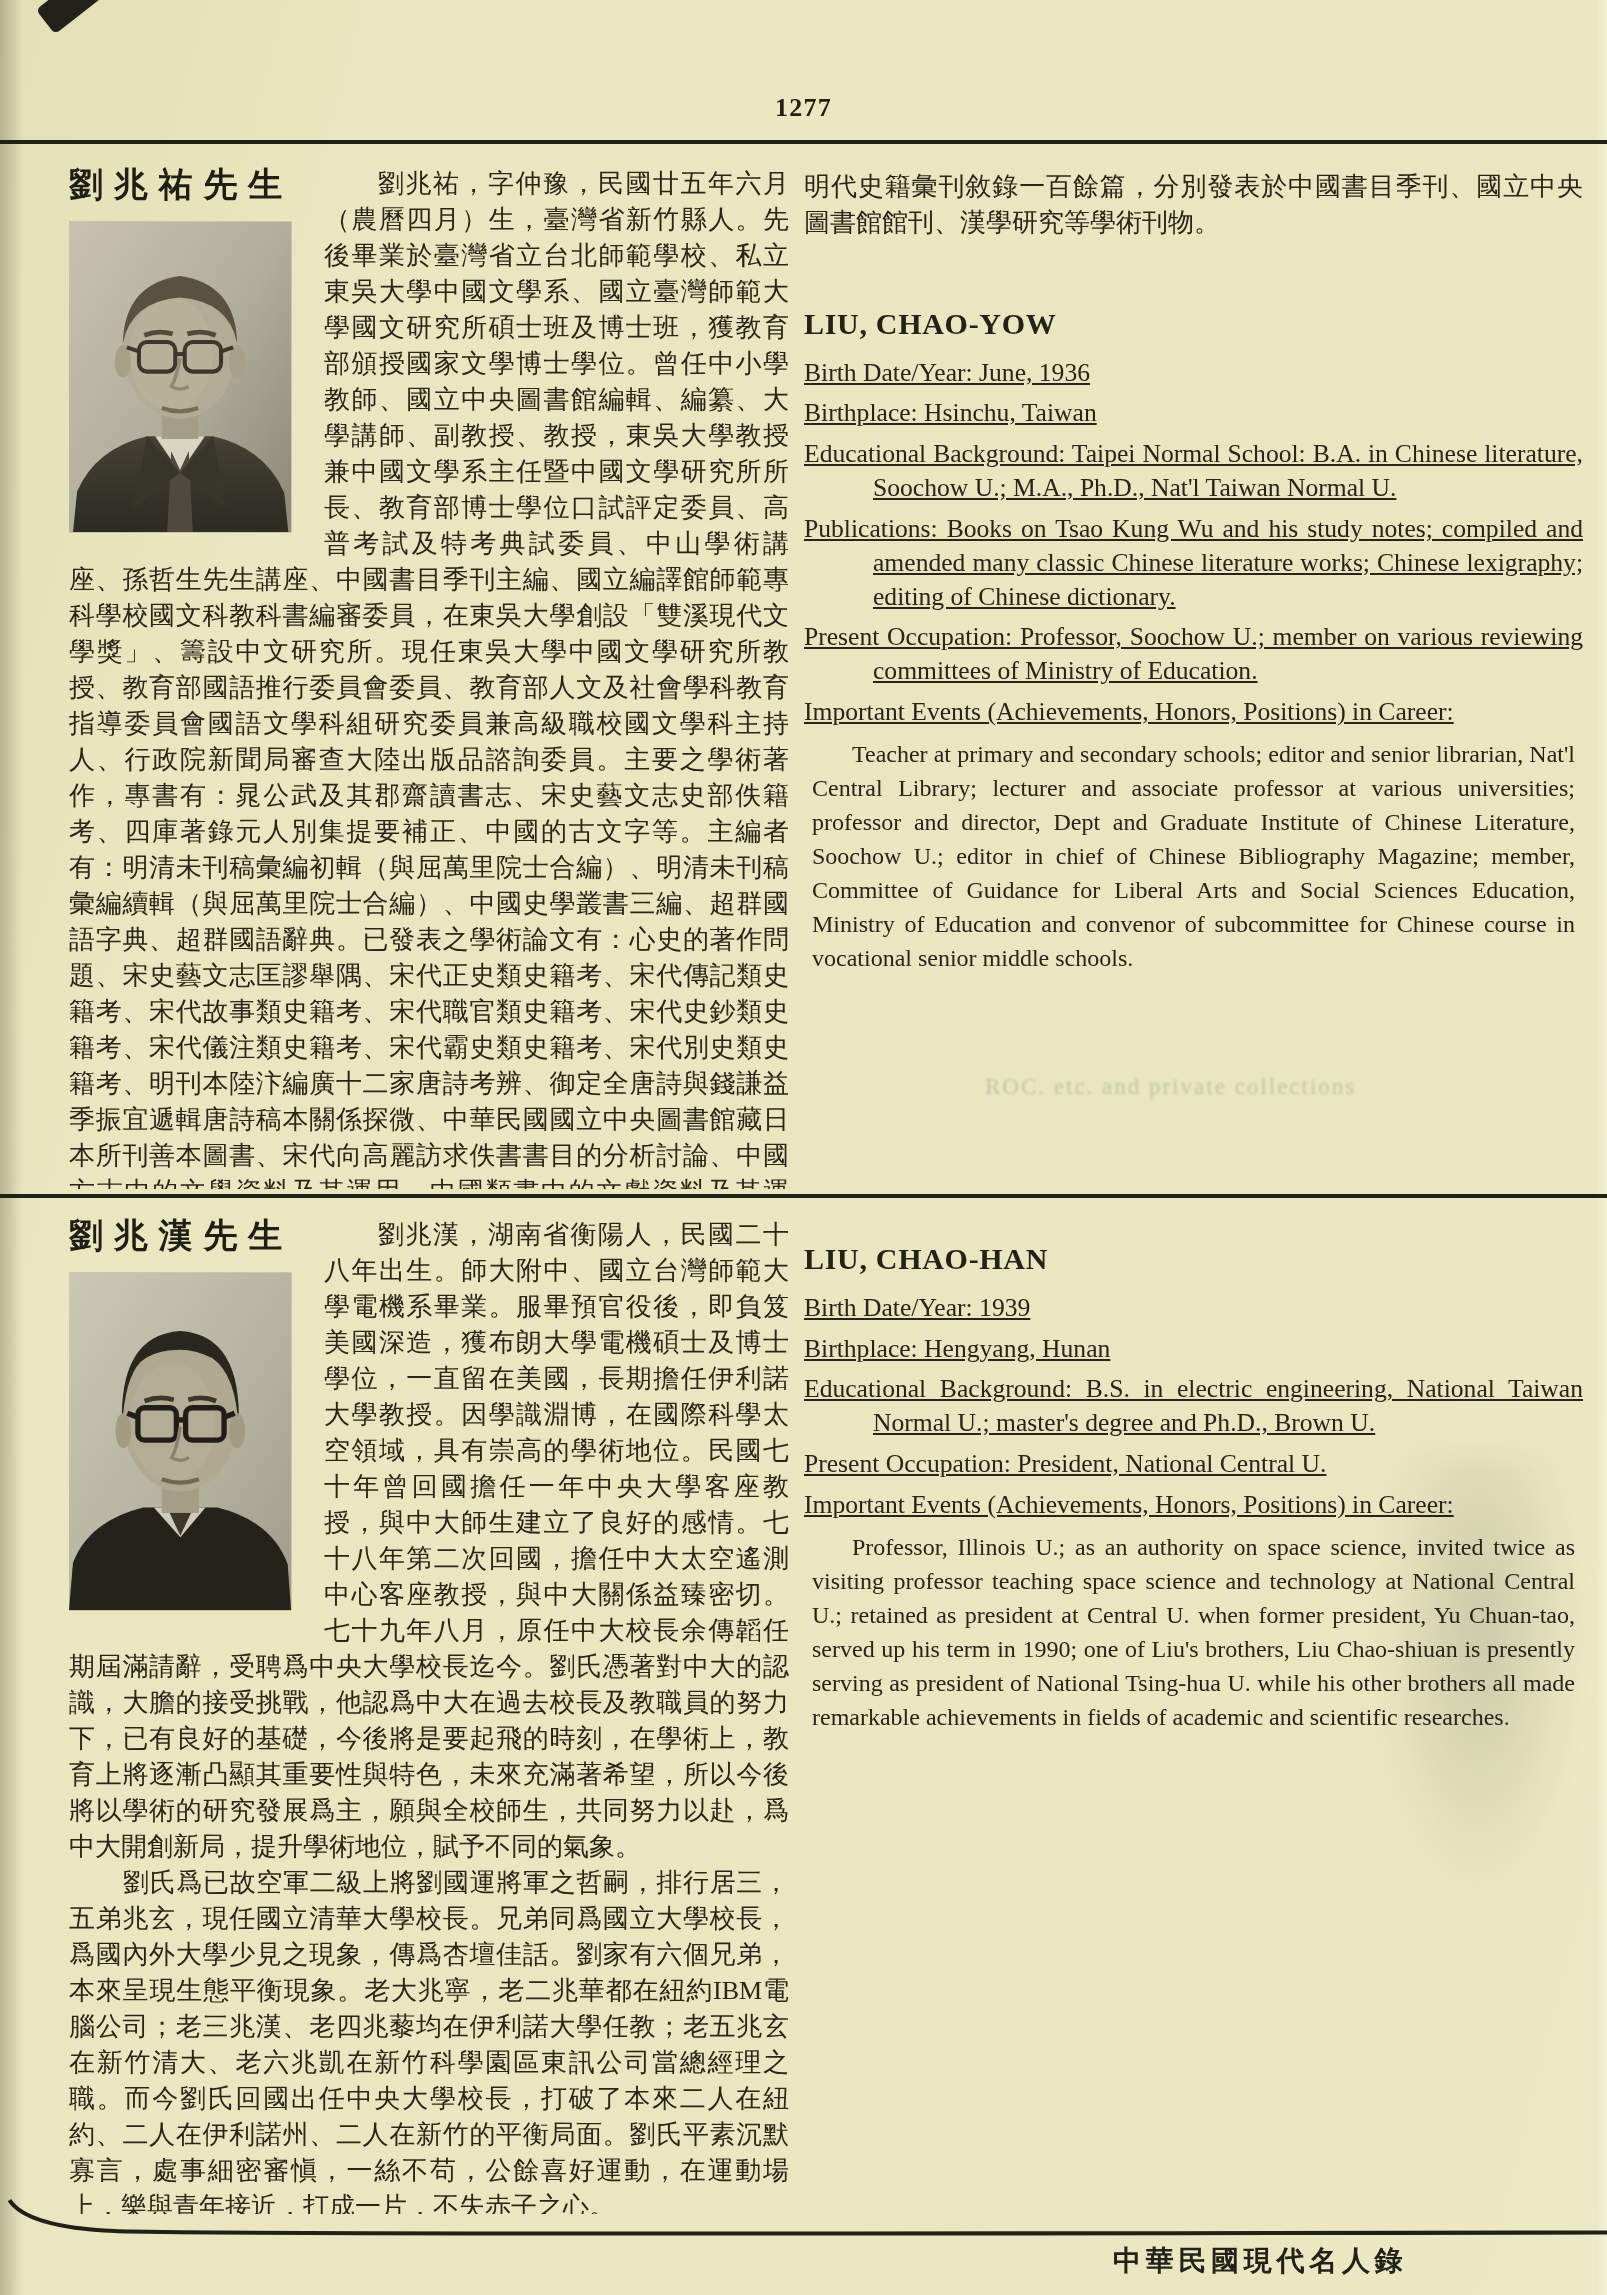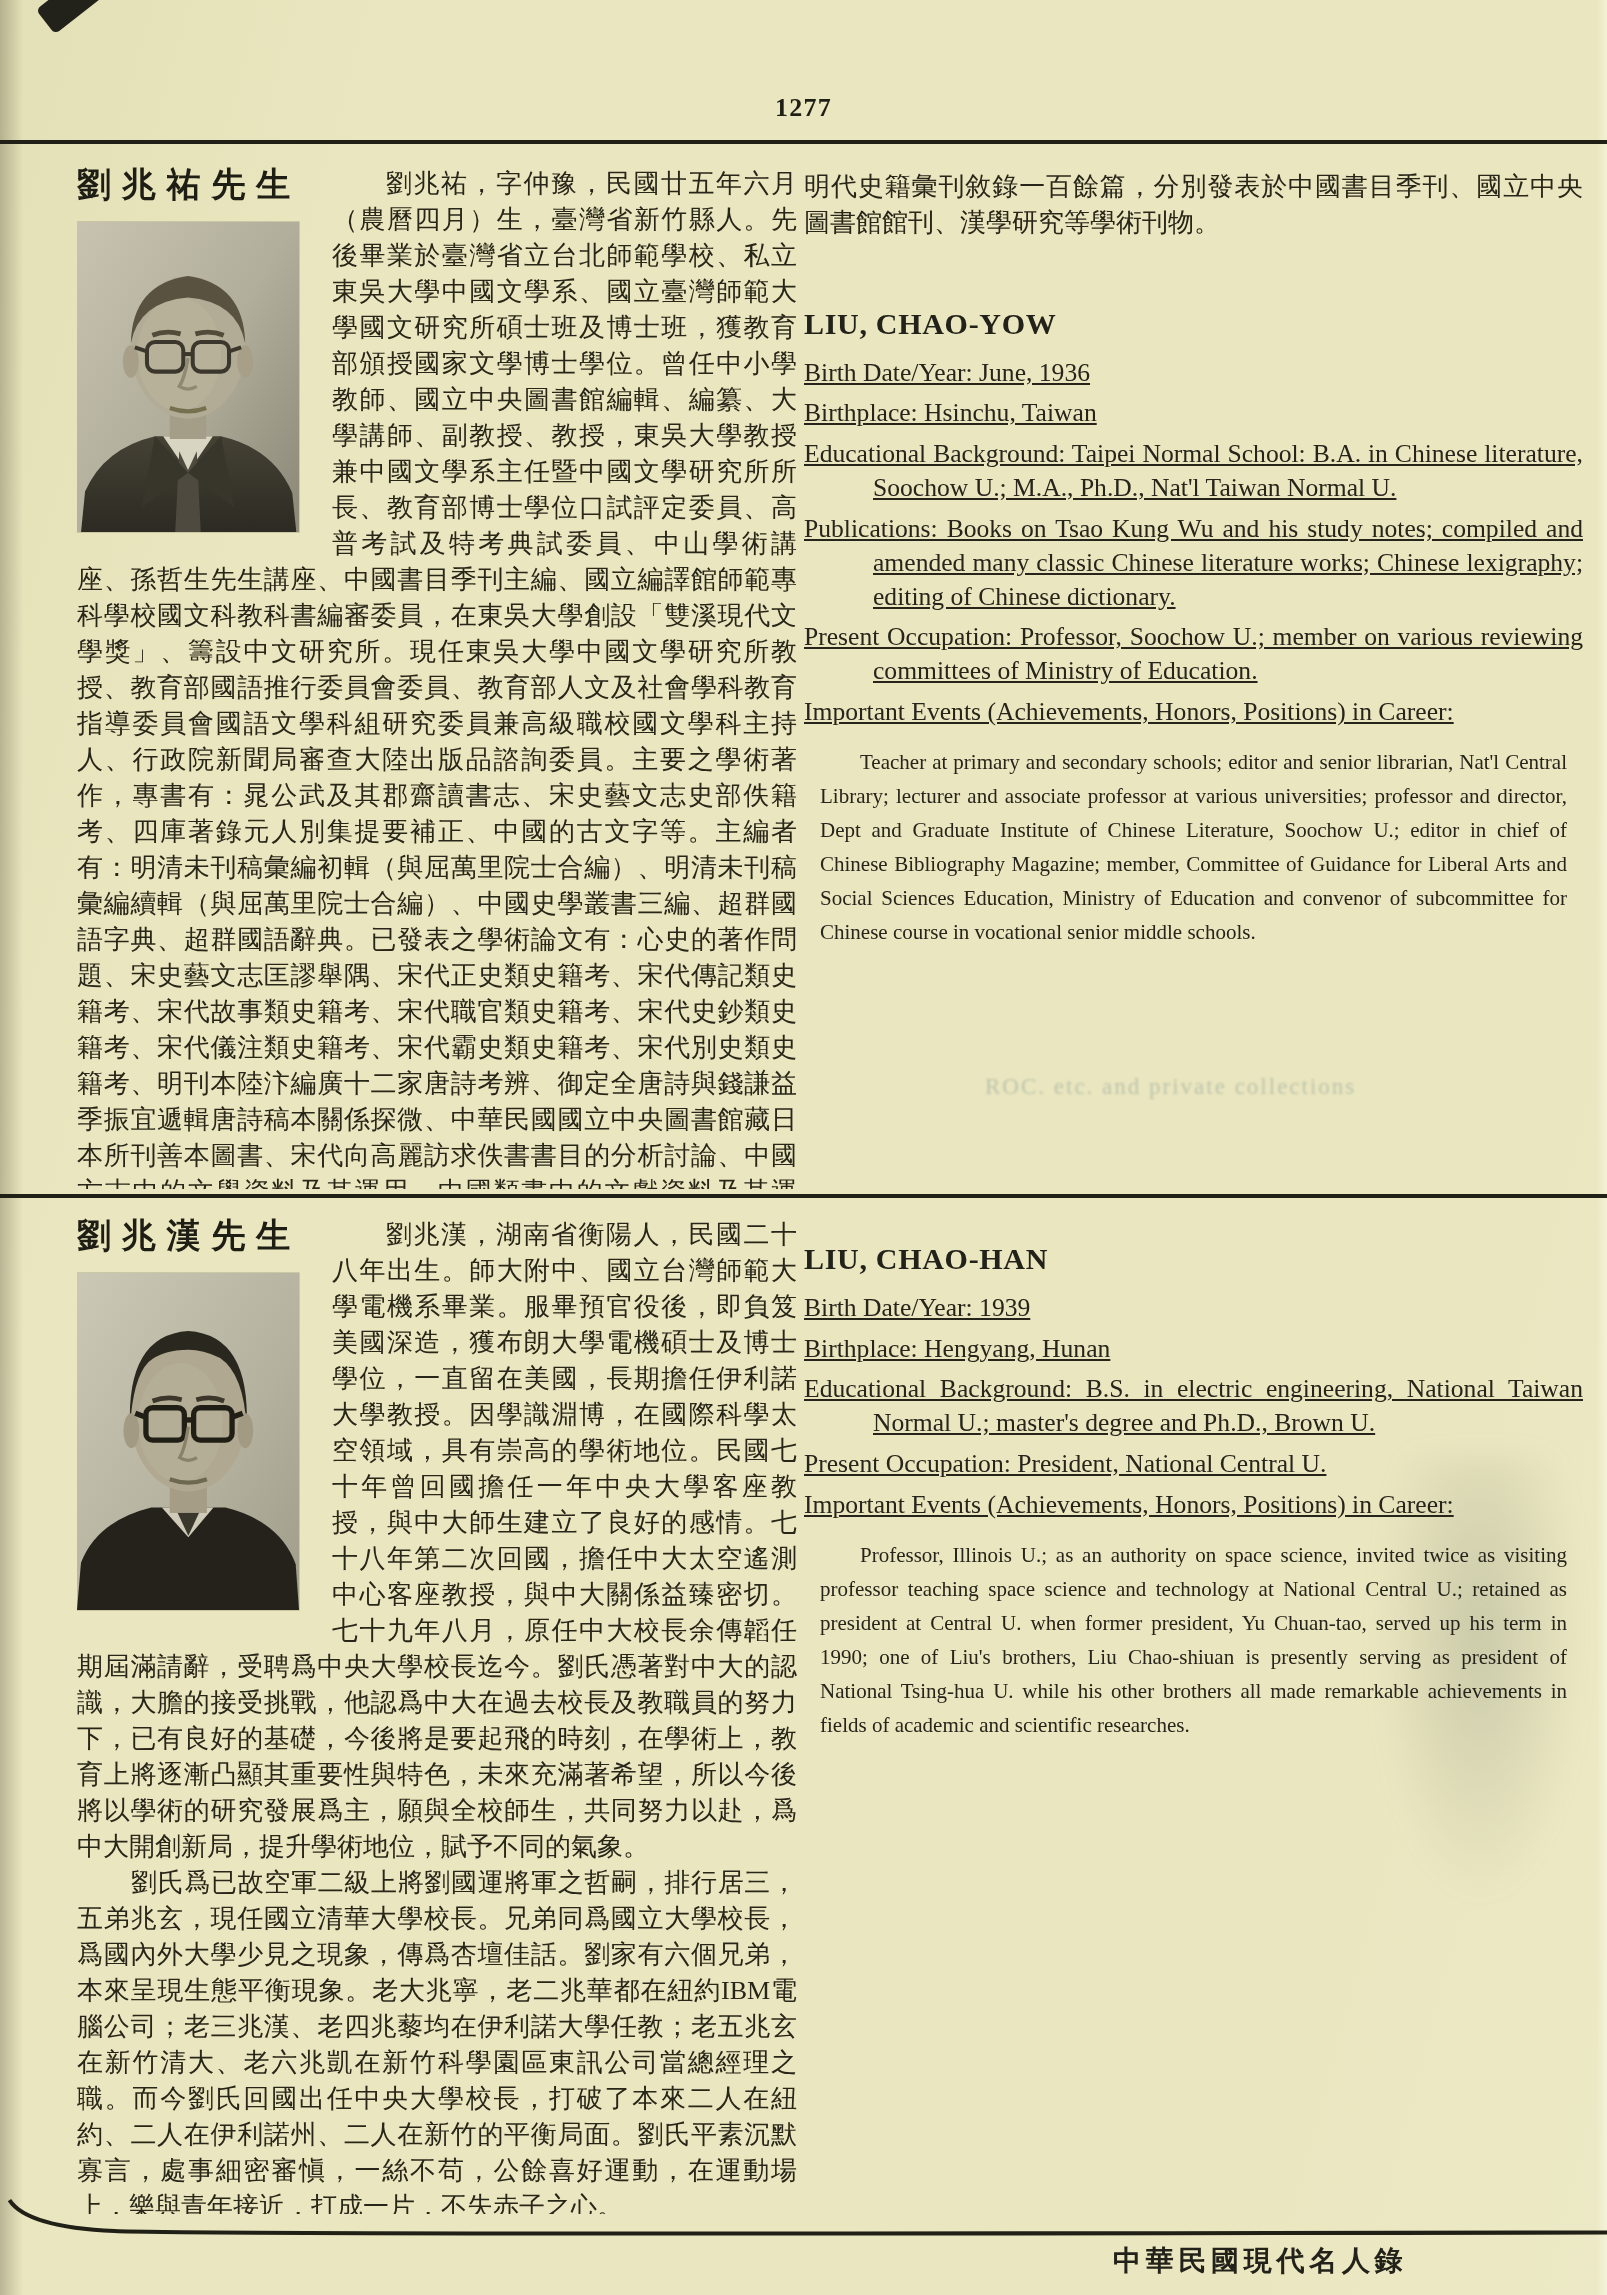--- a/index.html
+++ b/index.html
@@ -28,21 +28,21 @@
   .rule{position:absolute;left:0;right:0;height:4px;background:#212016;}
   .rule-top{top:140px;}
   .rule-mid{top:1194px;}
   .rule-bottom-svg{position:absolute;left:0;top:2196px;width:1607px;height:54px;}
   .footer-title{position:absolute;left:1113px;top:2242px;font-size:28px;
     letter-spacing:4.7px;color:#23221a;font-weight:bold;}
 
   .entry{position:absolute;left:61px;width:1522px;}
   .entry-1{top:166px;height:1023px;}
   .entry-2{top:1217px;height:997px;}
-  .col-left{position:absolute;left:16px;top:0;width:720px;height:100%;overflow:hidden;}
+  .col-left{position:absolute;left:8px;top:0;width:720px;height:100%;overflow:hidden;}
   .col-right{position:absolute;left:743px;top:0;width:779px;height:100%;overflow:hidden;}
 
   .float-box{float:left;width:235px;margin:0 20px 12px 0;}
   .name-zh{margin:0 0 17.5px 0;font-size:34px;line-height:38px;font-weight:bold;
     letter-spacing:10.8px;white-space:nowrap;color:#1f1e15;
     font-family:"Liberation Serif","DejaVu Serif",serif;}
   .photo{position:relative;width:222px;background:#b2ae9c;
     box-shadow:0 0 0 0.7px rgba(70,65,45,.25), inset 0 0 27px rgba(40,38,25,.25);}
   .photo-1{height:310px;}
   .photo-2{height:337px;}
@@ -51,21 +51,21 @@
   .zh{font-size:26px;line-height:36px;text-align:justify;color:#282619;margin:0;
     font-family:"Liberation Serif","DejaVu Serif",serif;}
   .zh.indent{text-indent:54px;}
   .zh.cont{margin-top:2.7px;}
 
   .name-en{margin:65px 0 15px 0;font-size:30px;line-height:35px;font-weight:600;
     letter-spacing:0.7px;color:#23221a;}
   .entry-2 .name-en{margin-top:24px;}
   .en-field{font-size:25.6px;line-height:34px;text-align:justify;margin:0 0 6.7px 0;color:#26241b;text-decoration:underline;}
   .en-field.hang{padding-left:69px;text-indent:-69px;}
-  .en-body{font-size:21px;line-height:34px;text-align:justify;margin:16px;color:#26241b;text-indent:40px;font-family:Liberation Serif, serif;}
+  .en-body{font-size:24px;line-height:34px;text-align:justify;margin:8px;color:#26241b;text-indent:40px;font-family:Liberation Serif, serif;}
 </style>
 </head>
 <body>
 
 <div class="page">
 
   <div class="edge-shade-left"></div>
   <div class="edge-light-right"></div>
   <div class="corner-mark"></div>
   <div class="ghost-photo"></div>

